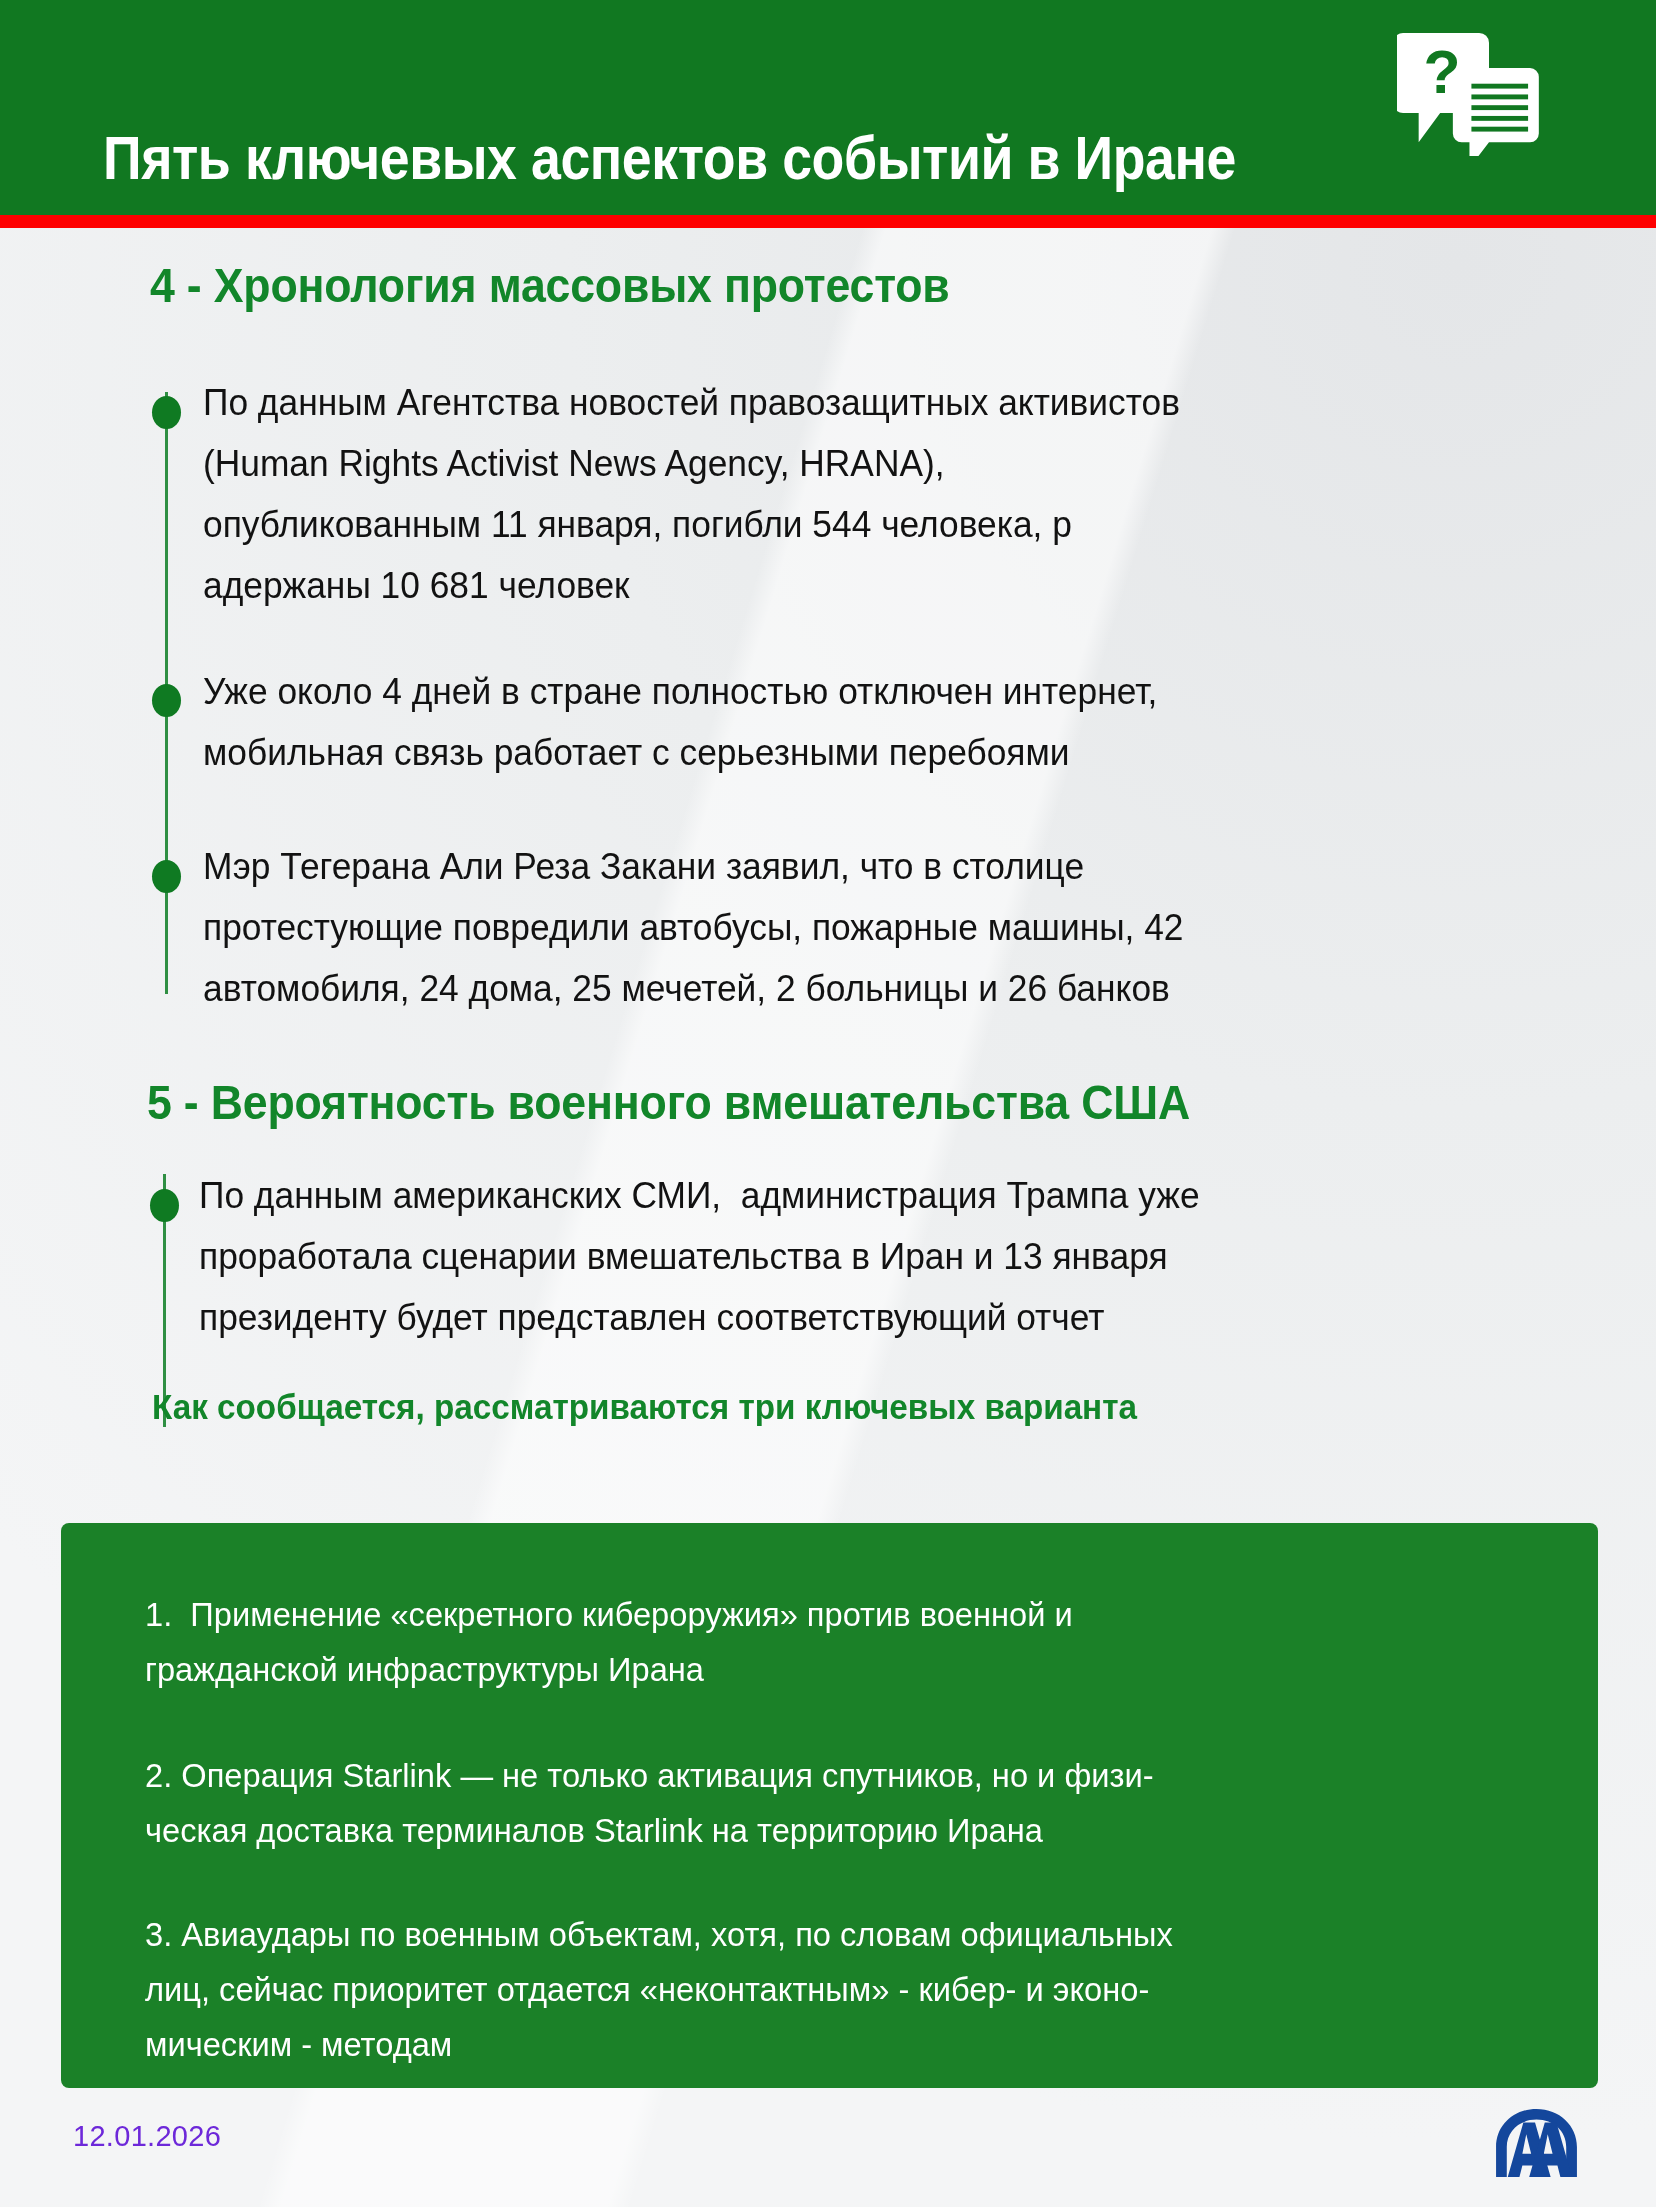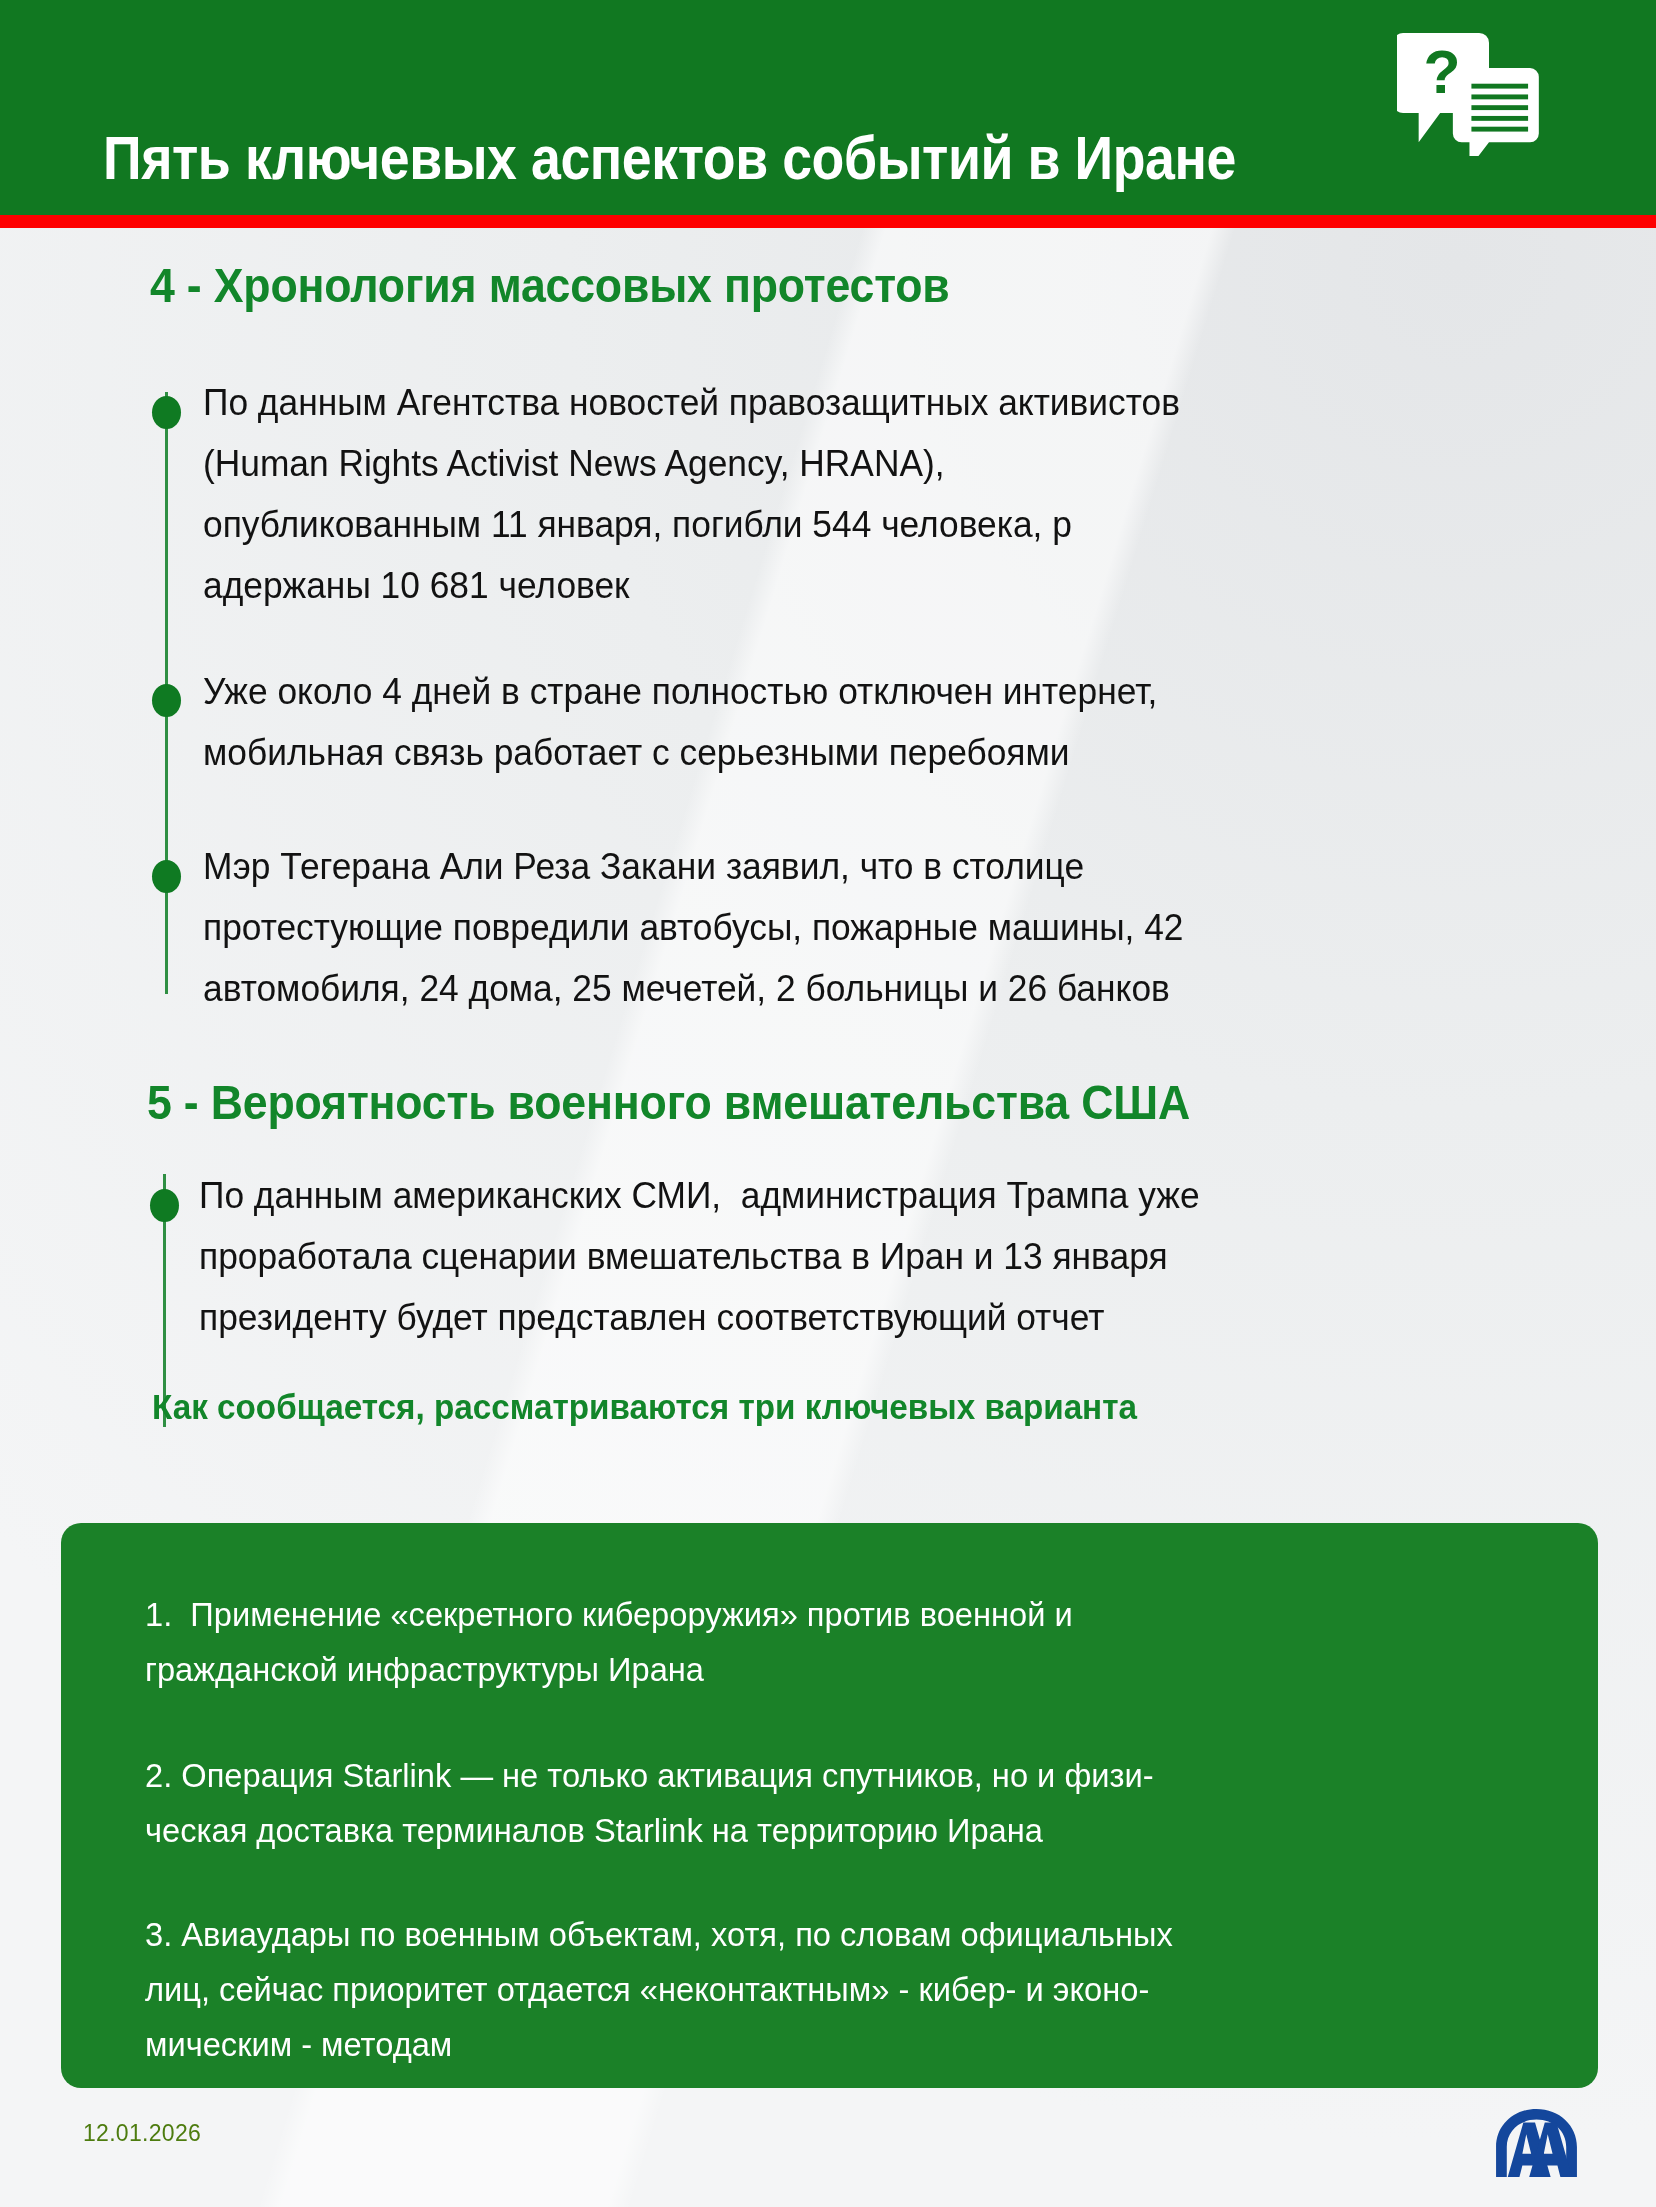--- a/index.html
+++ b/index.html
@@ -97,36 +97,36 @@
     position:absolute; left:152px; top:1387px;
     font-size:35px; font-weight:bold; color:#12862a;
     transform:scaleX(.95); transform-origin:left top;
     white-space:nowrap;
   }
 
   
   #options-card {
     position:absolute; left:61px; top:1523px;
     width:1537px; height:565px;
-    background:#1b8128; border-radius:20px;
+    background:#1b8128; border-radius:8px;
   }
   .option {
     position:absolute; left:84px;
     font-size:34px; color:#ffffff; line-height:55px;
     transform:scaleX(.96); transform-origin:left top;
     white-space:pre;
   }
   #option-1 { top:64px; }
   #option-2 { top:225px; }
   #option-3 { top:384px; }
 
   
   #footer-date {
-    position:absolute; left:83px; top:2120px;
-    font-size:23px; color:#4d7c0f;
+    position:absolute; left:73px; top:2120px;
+    font-size:29px; color:#6d28d9;
     letter-spacing:0.3px;
   }
   #aa-logo {
     position:absolute; left:1485px; top:2105px; width:103px; height:76px;
   }
 </style>
 </head>
 <body>
 
 <div id="page">

